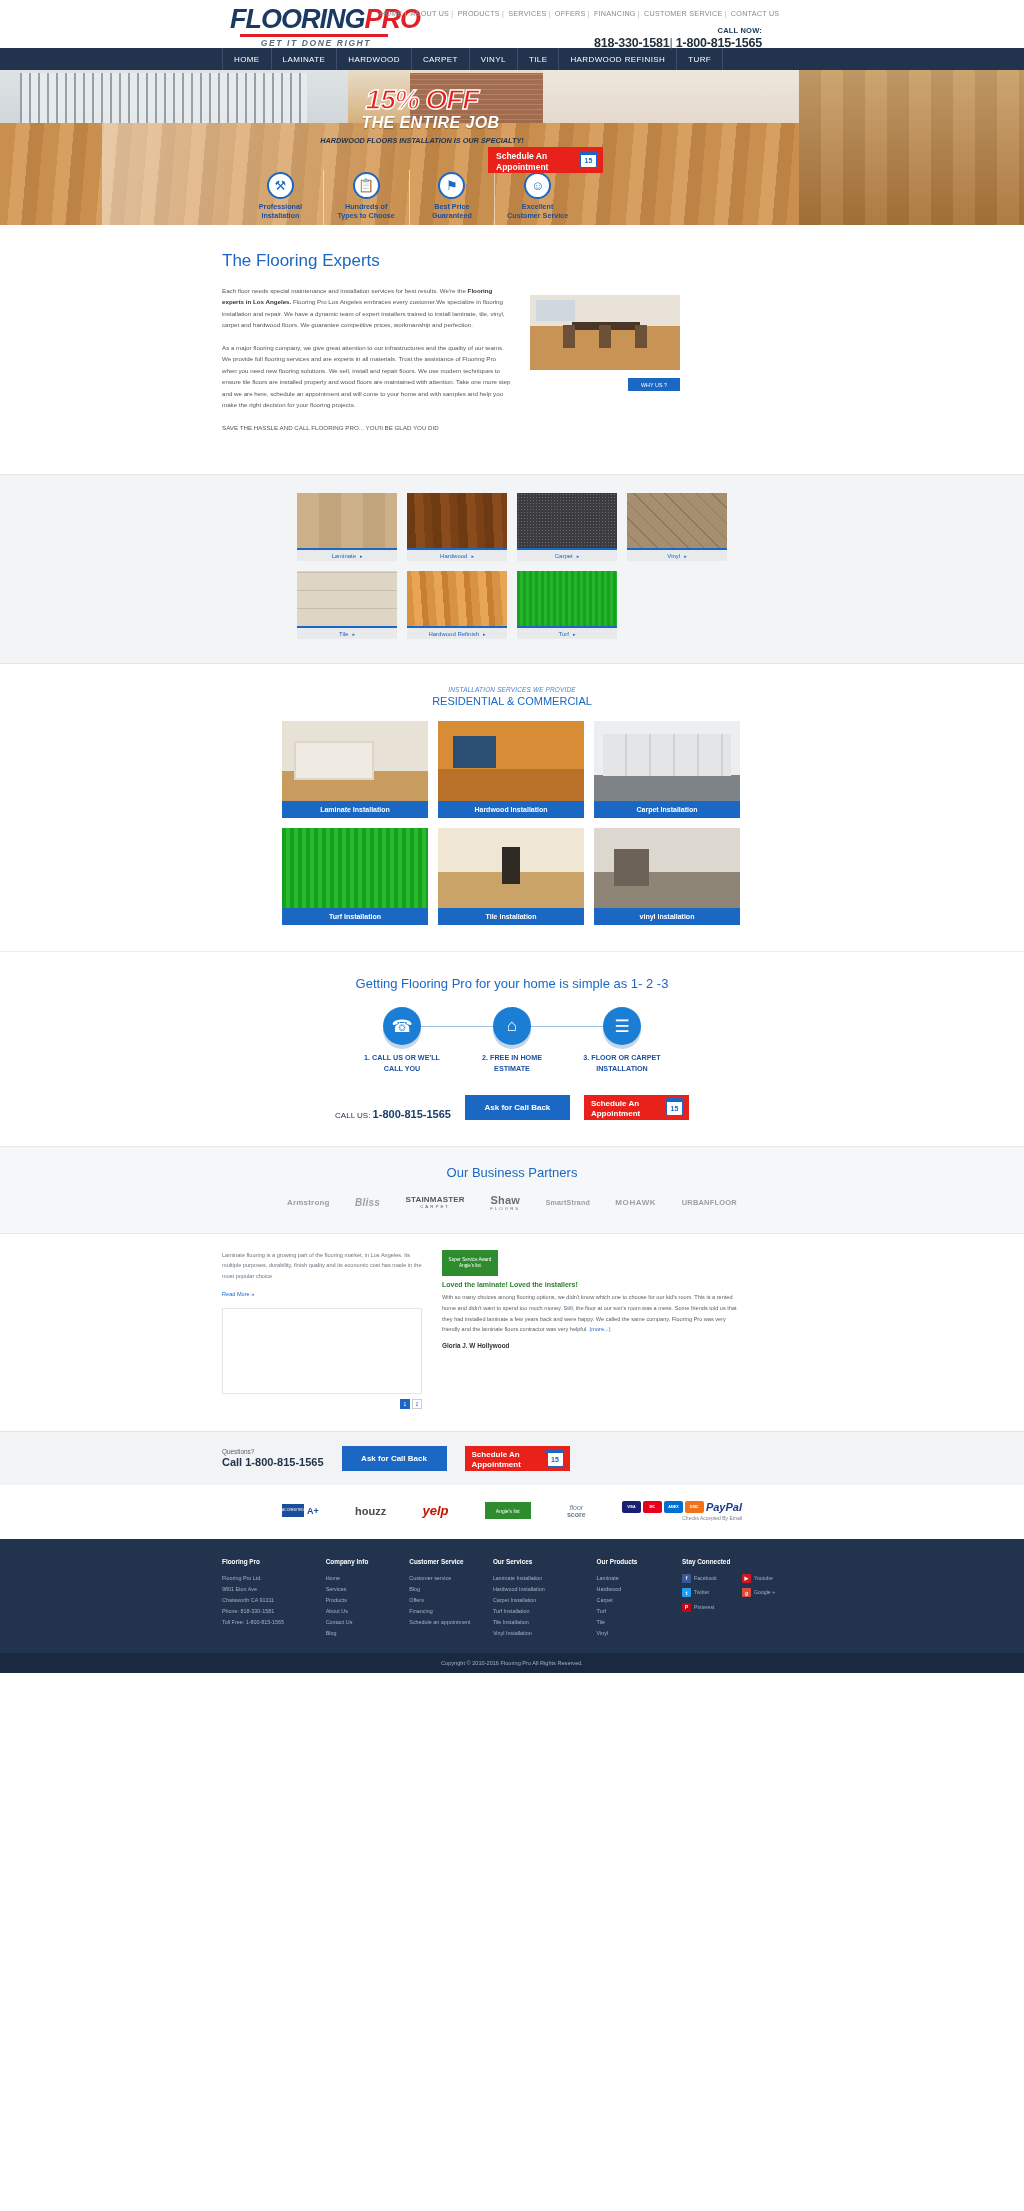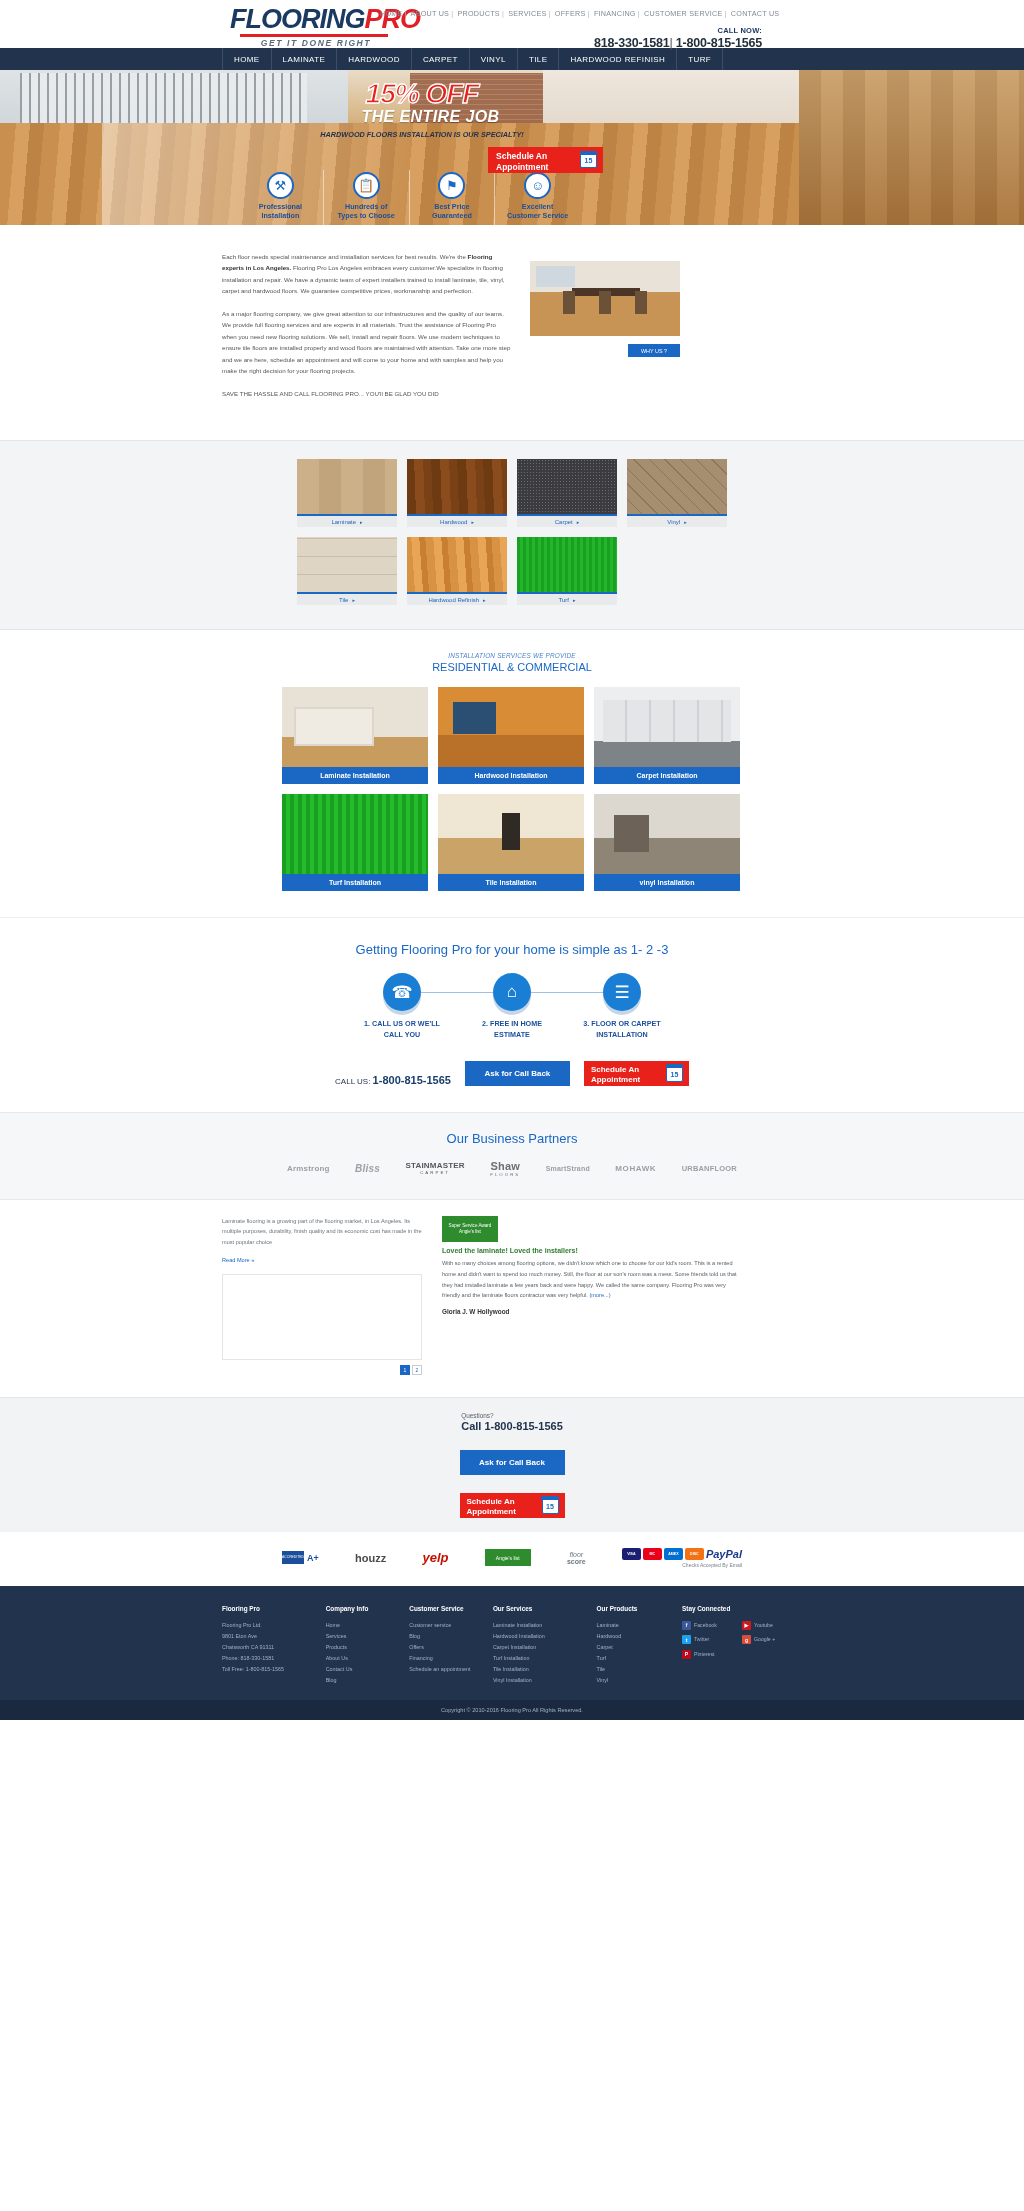--- a/index.html
+++ b/index.html
@@ -59,21 +59,21 @@
   
   .estimate { position:absolute; left:130px; top:45px; width:104px; background:#e8211b;
       padding:7px 7px 9px; z-index:6; }
   .estimate h3 { color:#fff; font-size:8px; font-weight:normal; text-align:center; letter-spacing:.3px; margin-bottom:6px;}
   .estimate input { display:block; width:100%; height:11px; border:none; margin-bottom:5px;
       font-size:5.6px; color:#9aa0a6; padding-left:4px; font-family:inherit; background:#fff; }
   .estimate textarea { display:block; width:100%; height:29px; border:none; margin-bottom:6px;
       font-size:5.6px; color:#9aa0a6; padding-left:4px; padding-top:2px; font-family:inherit; resize:none; background:#fff;}
 
   
-  .promo { position:absolute; left:292px; top:10px; width:260px; text-align:center; z-index:5;}
+  .promo { position:absolute; left:292px; top:16px; width:260px; text-align:center; z-index:5;}
   .promo .p1 { font-size:28px; font-weight:bold; font-style:italic; color:#e8211b;
       -webkit-text-stroke:1.4px #fff; letter-spacing:-1px; line-height:1; }
   .promo .p2 { font-size:16px; font-weight:bold; font-style:italic; color:#fff; letter-spacing:.4px;
       line-height:1; margin-top:1px; text-shadow:0 1px 1px rgba(0,0,0,.3);padding-left:17px;}
   .promo .p3 { font-size:7.3px; font-weight:bold; font-style:italic; color:#22334d; margin-top:5px; }
 
   
   .sched-hero { position:absolute; left:488px; top:77px; width:115px; height:26px; background:#e8211b;
       color:#fff; font-size:8.5px; font-weight:bold; line-height:1.25; padding:4px 0 0 8px; z-index:7;}
   .cal-ic { position:absolute; right:6px; top:4px; width:17px; height:17px; background:#fff;
@@ -183,21 +183,21 @@
   .rright { width:300px; }
   .angie { width:56px; height:26px; background:#2e8b2e; color:#fff; font-size:4.6px;
       display:flex; align-items:center; justify-content:center; text-align:center; line-height:1.2;}
   .rtitle { font-size:7px; font-weight:bold; color:#2f7d2f; margin:5px 0 4px;}
   .rtxt { font-size:5.6px; line-height:1.95; color:#5a6268;}
   .rtxt a { color:#1a67c4; text-decoration:none;}
   .rauth { font-size:6.4px; font-weight:bold; color:#333; margin-top:7px;}
 
   
   .qbar { background:#f2f3f5; padding:14px 0; border-top:1px solid #e2e4e7;}
-  .qrow { display:flex; align-items:center; gap:18px;flex-direction:column;}
+  .qrow { display:flex; align-items:center; gap:18px;}
   .qtxt .q1 { font-size:6.4px; color:#5a6268;}
   .qtxt .q2 { font-size:11px; font-weight:bold; color:#22334d; margin-top:1px;}
 
   
   .badges { padding:16px 0 18px; background:#fff; }
   .brow { display:flex; align-items:center; justify-content:space-between; width:460px; margin:0 auto;}
   .bbb { display:flex; align-items:center; gap:3px;}
   .bbb .sq { width:22px; height:13px; background:#1b4f9c; color:#fff; font-size:3.4px;
       display:flex; align-items:center; justify-content:center; text-align:center; line-height:1.1;}
   .bbb .ap { font-size:9px; font-weight:bold; color:#1b4f9c;}
@@ -312,20 +312,21 @@
       </div>
       <div class="feat">
         <div class="fic">☺</div>
         <p><span>Excellent</span><br><span>Customer Service</span></p>
       </div>
     </div>
   </section>
 
   <section class="experts">
     <div class="inner">
+      <h2>The Flooring Experts</h2>
       <div class="ex-row">
         <div class="ex-txt">
           <p>
             <span>Each floor needs special maintenance and installation services for best results. We're the </span><b>Flooring experts in Los Angeles.</b><span> Flooring Pro Los Angeles embraces every customer.We specialize in flooring installation and repair. We have a dynamic team of expert installers trained to install laminate, tile, vinyl, carpet and hardwood floors. We guarantee competitive prices, workmanship and perfection.</span>
           </p>
           <p>As a major flooring company, we give great attention to our infrastructures and the quality of our teams. We provide full flooring services and are experts in all materials. Trust the assistance of Flooring Pro when you need new flooring solutions. We sell, install and repair floors. We use modern techniques to ensure tile floors are installed properly and wood floors are maintained with attention. Take one more step and we are here,  schedule an appointment and will come to your home and with samples and help you make the right decision for your flooring projects.</p>
           <p>SAVE THE HASSLE AND CALL FLOORING PRO... YOU'll BE GLAD YOU DID</p>
         </div>
         <div style="width:150px;">
           <div class="ex-img">

